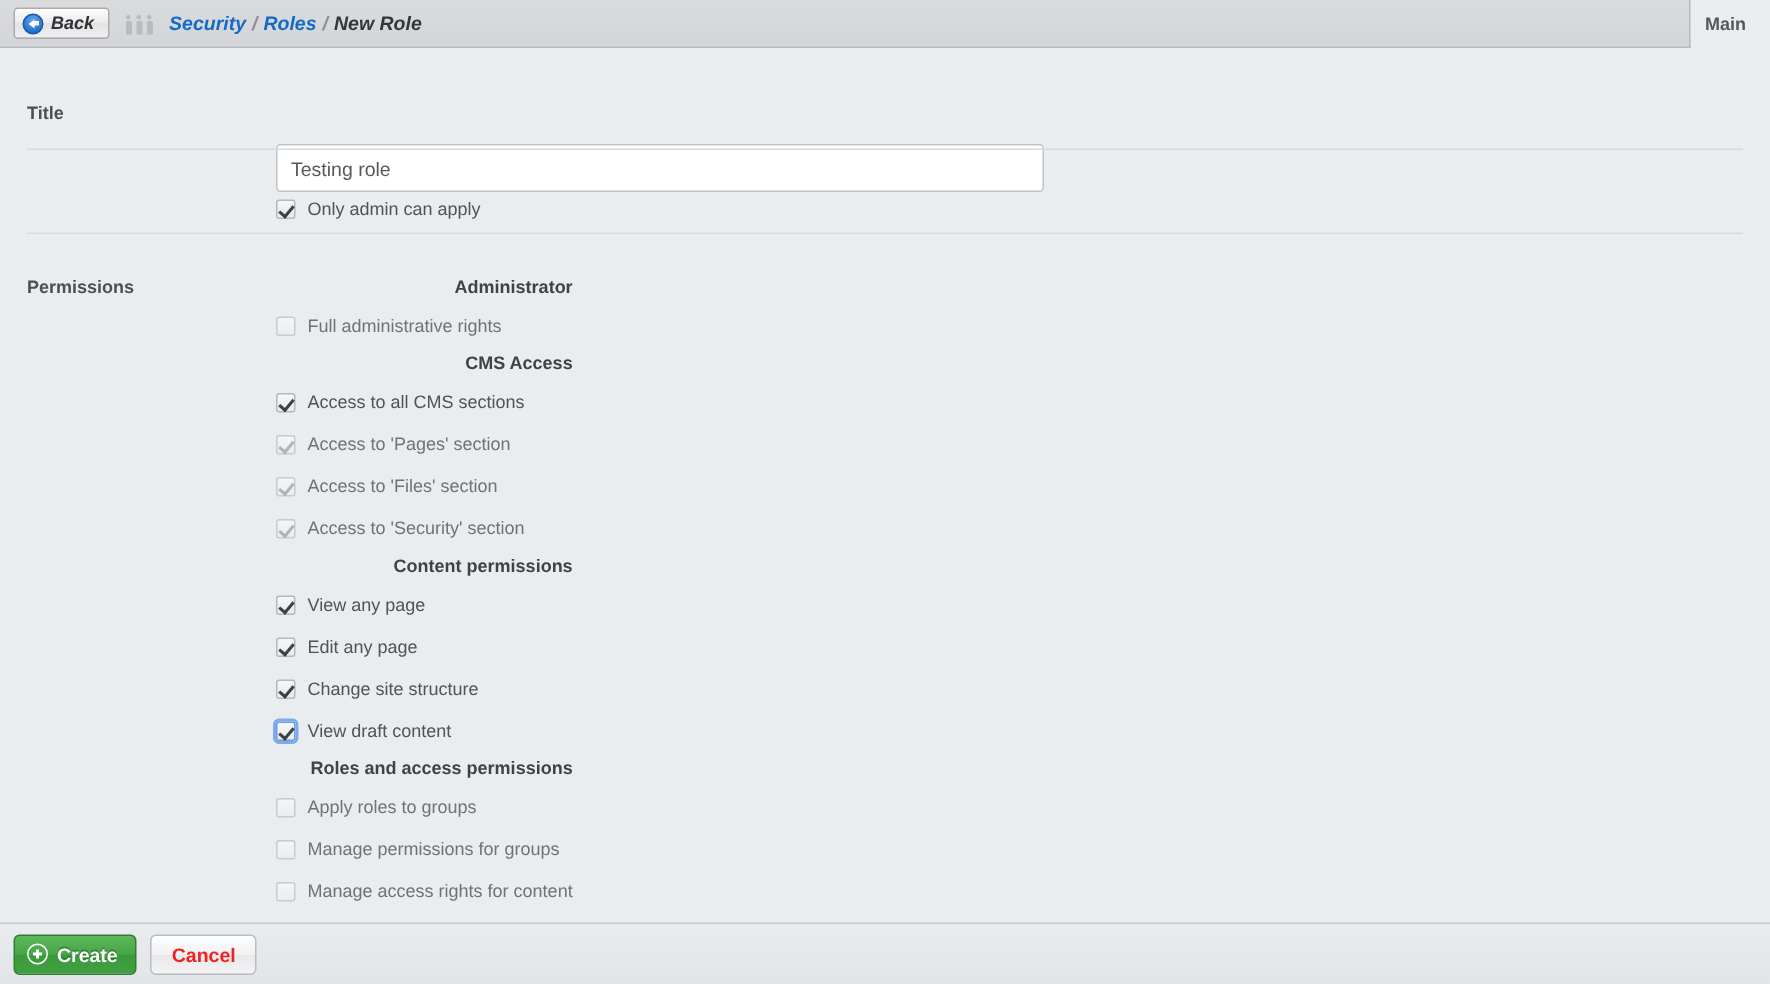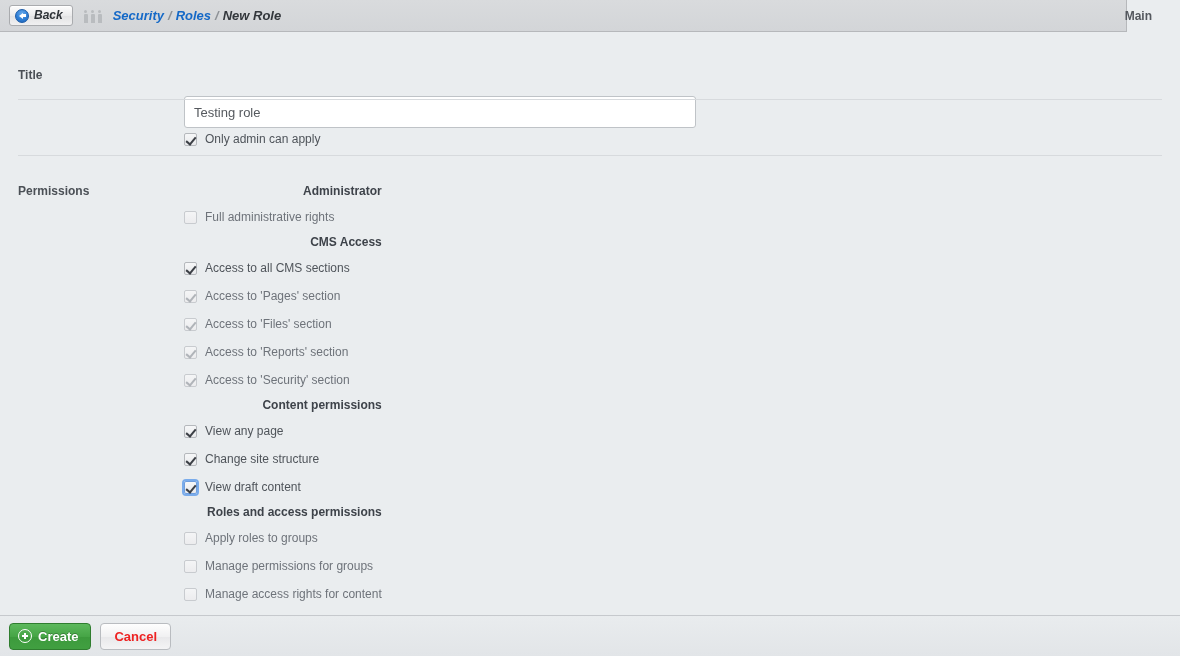--- a/index.html
+++ b/index.html
@@ -132,21 +132,21 @@
   #breadcrumb .crumb-current {
     color: #33373c;
   }
 
   #tabs {
     position: absolute;
     right: 0; top: 0;
     height: 32px;
     display: flex;
     align-items: center;
-    padding-right: 24px;
+    padding-right: 12px;
   }
   #tab-main {
     font-size: 12px;
     font-weight: bold;
     color: #54585e;
     cursor: pointer;
     padding: 0 4px;
   }
 
   
@@ -396,32 +396,32 @@
           <div class="checkline">
             <span class="cbox checked disabled muted"></span>
             <span class="ctext dim">Access to 'Pages' section</span>
           </div>
           <div class="checkline">
             <span class="cbox checked disabled muted"></span>
             <span class="ctext dim">Access to 'Files' section</span>
           </div>
           <div class="checkline">
             <span class="cbox checked disabled muted"></span>
-            <span class="ctext dim">Access to 'Reports' section</span>
-          </div>
-          <div class="checkline">
-            <span class="cbox checked disabled muted"></span>
             <span class="ctext dim">Access to 'Security' section</span>
           </div>
         </div>
         <div class="perm-group">
           <div class="group-head">Content permissions</div>
           <div class="checkline">
             <span class="cbox checked"></span>
             <span class="ctext">View any page</span>
+          </div>
+          <div class="checkline">
+            <span class="cbox checked"></span>
+            <span class="ctext">Edit any page</span>
           </div>
           <div class="checkline">
             <span class="cbox checked"></span>
             <span class="ctext">Change site structure</span>
           </div>
           <div class="checkline">
             <span class="cbox checked focused"></span>
             <span class="ctext">View draft content</span>
           </div>
         </div>

